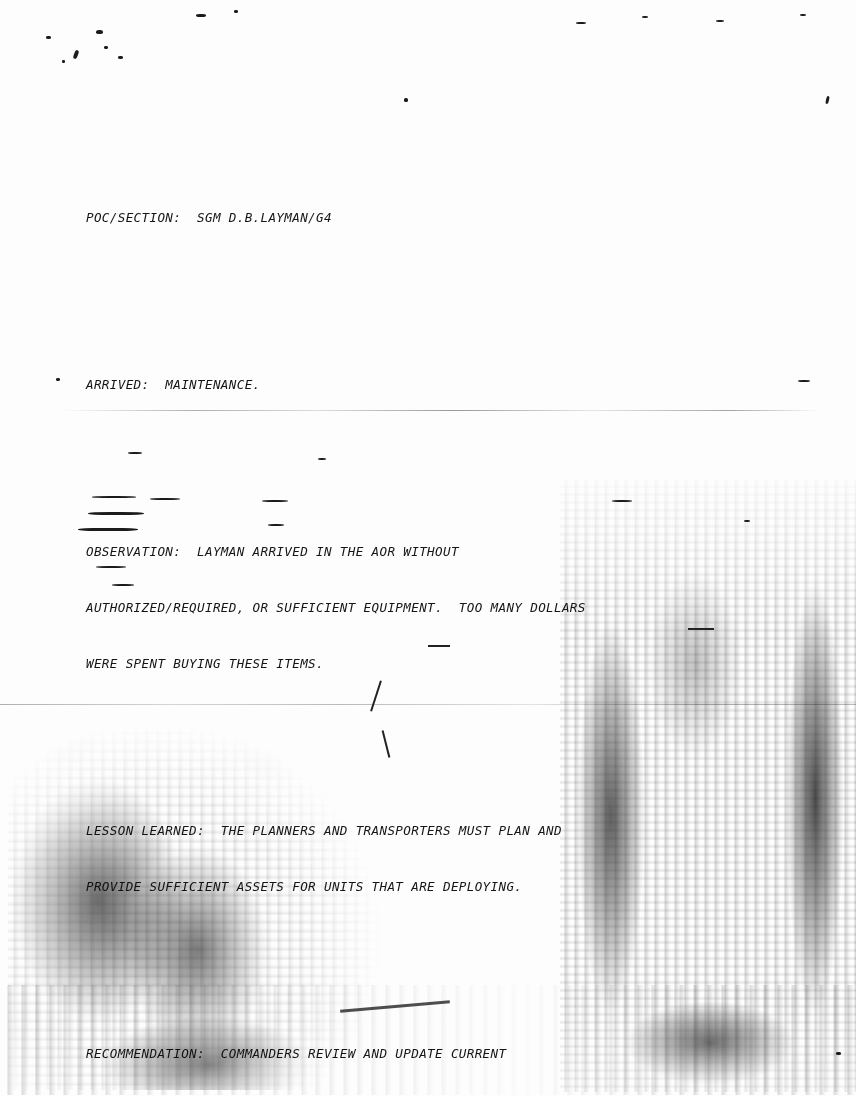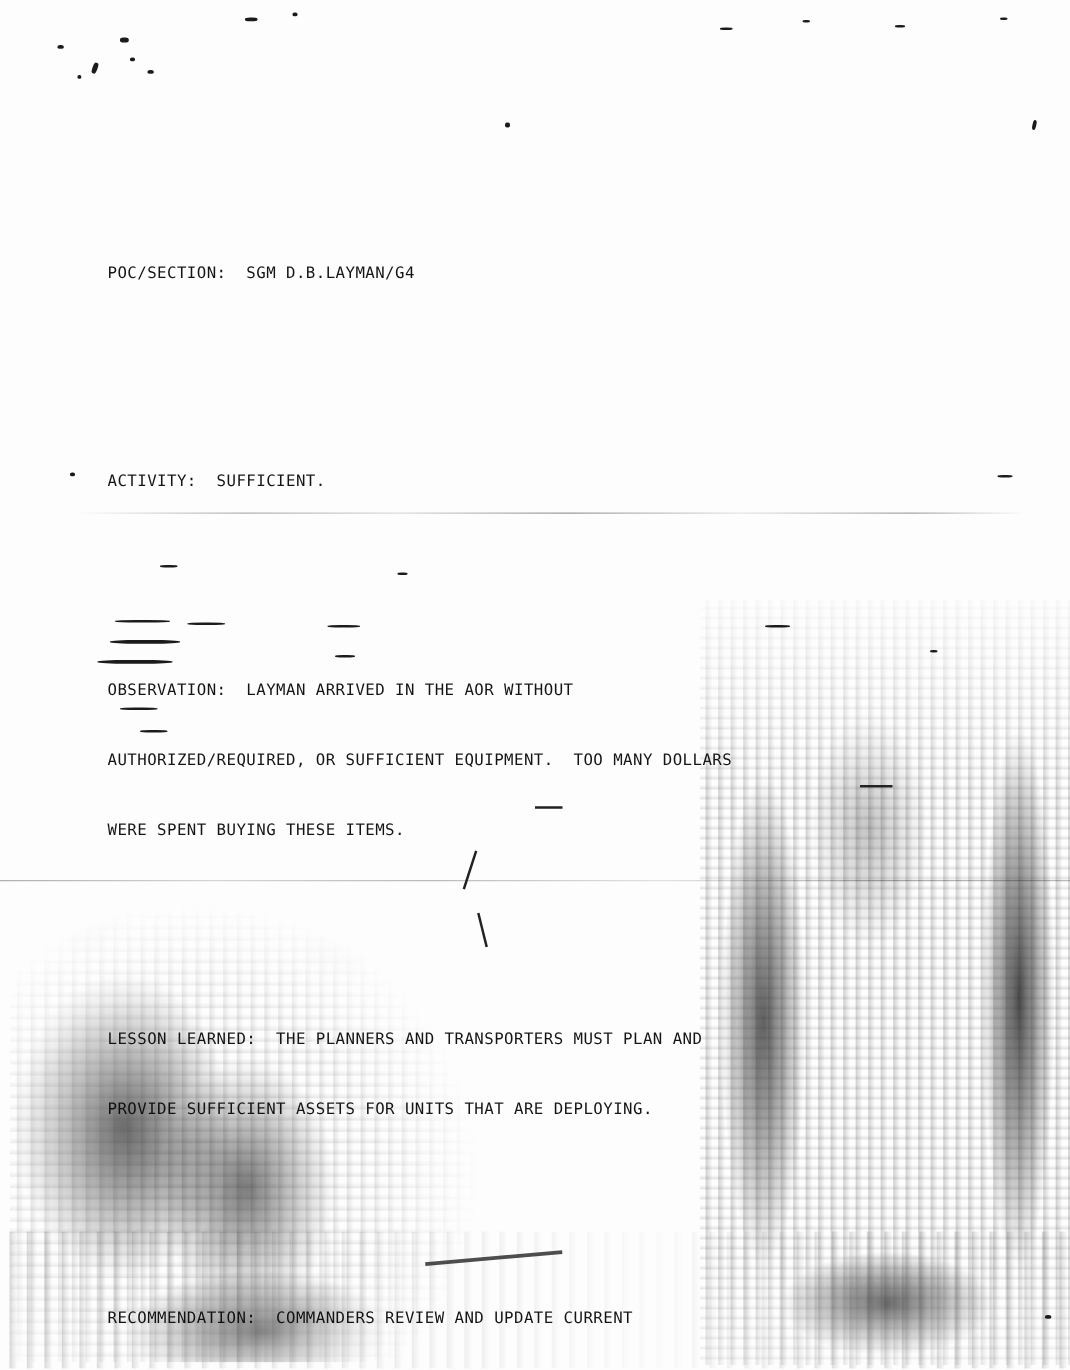--- a/index.html
+++ b/index.html
@@ -33,21 +33,21 @@
     line-height: 18.6px;
     letter-spacing: 0.35px;
     color: #151515;
     white-space: pre;
   }
   .para {
     margin: 0 0 18.5px 0;
     white-space: pre;
   }
   .para:last-child { margin-bottom: 0; }
-  .line { display: block; white-space: pre; }
+  .line { display: block; white-space: pre; font-style: italic; }
 
   
   .speck {
     position: absolute;
     background: #1b1b1b;
     border-radius: 40%;
     pointer-events: none;
   }
 
   
@@ -149,21 +149,21 @@
 
 <div id="page">
 
   <div id="doc-text">
 
     <div class="para">
       <span class="line">POC/SECTION:  SGM D.B.LAYMAN/G4</span>
     </div>
 
     <div class="para">
-      <span class="line">ACTIVITY:  SUFFICIENT.</span>
+      <span class="line">ARRIVED:  MAINTENANCE.</span>
     </div>
 
     <div class="para">
       <span class="line">OBSERVATION:  LAYMAN ARRIVED IN THE AOR WITHOUT</span>
       <span class="line">AUTHORIZED/REQUIRED, OR SUFFICIENT EQUIPMENT.  TOO MANY DOLLARS</span>
       <span class="line">WERE SPENT BUYING THESE ITEMS.</span>
     </div>
 
     <div class="para">
       <span class="line">LESSON LEARNED:  THE PLANNERS AND TRANSPORTERS MUST PLAN AND</span>

